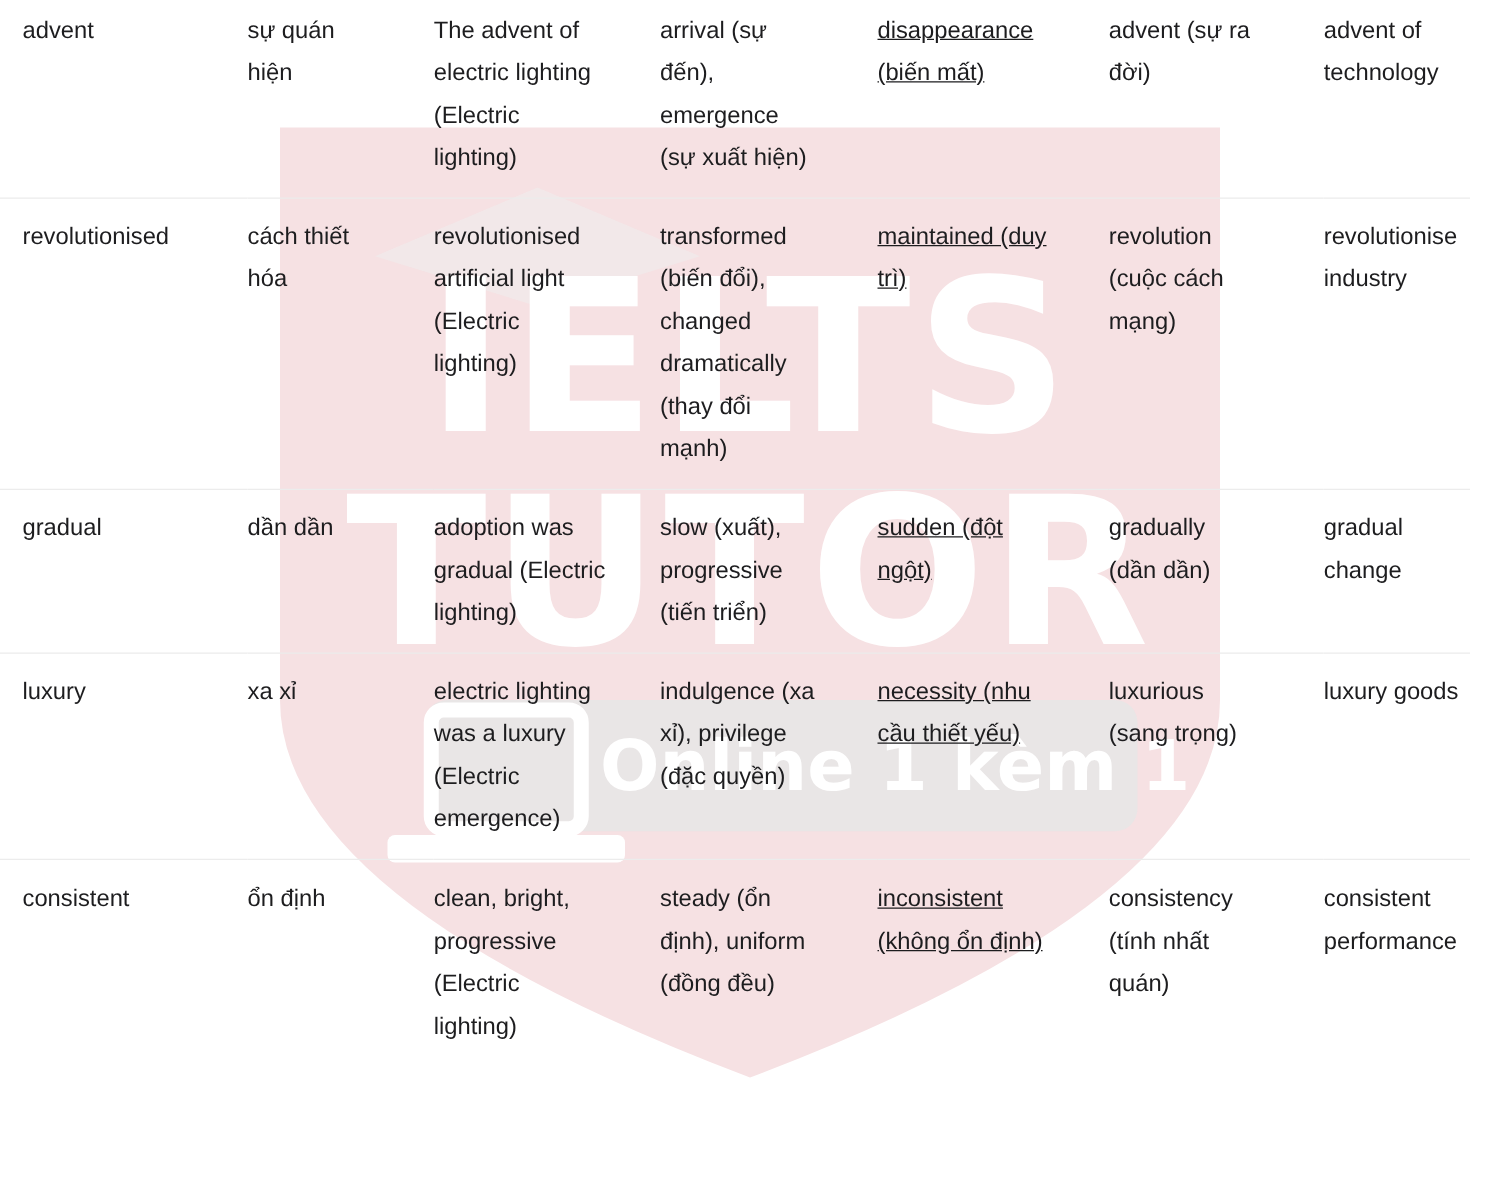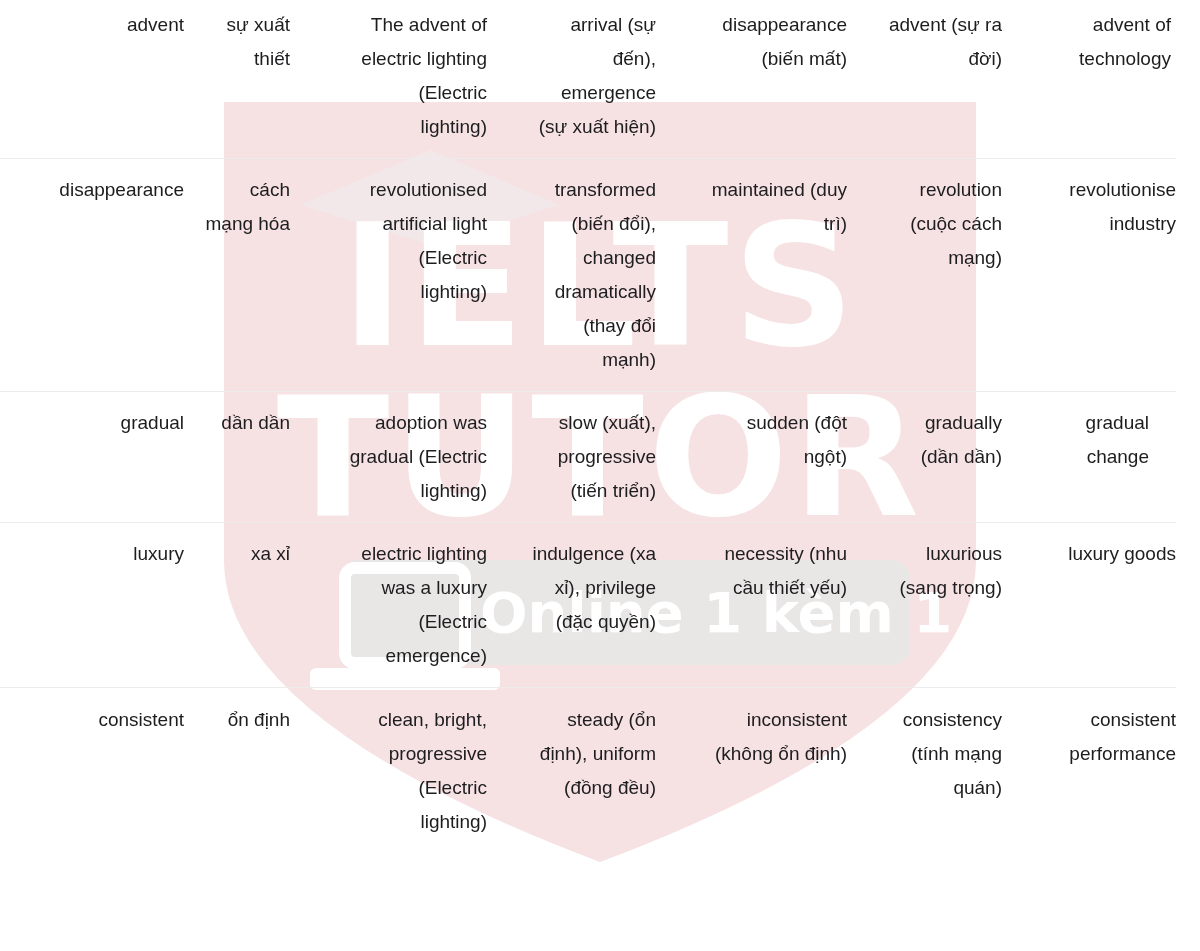--- a/index.html
+++ b/index.html
@@ -44,25 +44,25 @@
     padding-top: 14px;
   }
   .vocab-table tr.r5 td { padding-top: 15px; }
   td.c1 { padding-left: 18px !important; width: 180px; }
   td.c2 { width: 149px; padding-right: 0; }
   td.c3 { width: 181px; }
   td.c4 { width: 174px; margin-left: 40px; }
   td.c5 { width: 185px; }
   td.c6 { width: 172px; }
   td.c7 { width: 117px; }
-  .cell-inner { padding-right: 14px; text-align: right; }
+  .cell-inner { padding-right: 14px; }
   .c2 .cell-inner { max-width: 92px; }
   .c3 .cell-inner { max-width: 140px; }
   .c4 .cell-inner { max-width: 128px; }
-  .c5 .cell-inner { max-width: 145px; }
+  .c5 .cell-inner { max-width: 145px; text-decoration: underline; }
   .c6 .cell-inner { max-width: 115px; }
   .c7 .cell-inner { padding-right: 0; white-space: nowrap; }
 </style>
 </head>
 <body>
 
 <svg class="watermark" viewBox="0 0 1200 951" xmlns="http://www.w3.org/2000/svg">
   <path d="M224 102 L976 102 L976 560 Q976 720 600 862 Q224 720 224 560 Z" fill="#f6e1e3"></path>
 
   <path d="M300 205 L430 150 L560 205 L430 245 Z" fill="#eeeeee" opacity="0.55"></path>
@@ -77,44 +77,44 @@
   <text x="480" y="632" font-family="DejaVu Sans, sans-serif" font-weight="bold" font-size="56" fill="#ffffff">Online  1 kèm 1</text>
 </svg>
 
 <table class="vocab-table">
   <tbody>
     <tr class="r1">
       <td class="c1">
           <div class="cell-inner">advent</div>
         </td>
       <td class="c2">
-          <div class="cell-inner">sự xuất thiết</div>
+          <div class="cell-inner">sự quán hiện</div>
         </td>
       <td class="c3">
           <div class="cell-inner">The advent of electric lighting (Electric lighting)</div>
         </td>
       <td class="c4">
           <div class="cell-inner">arrival (sự đến), emergence (sự xuất hiện)</div>
         </td>
       <td class="c5">
           <div class="cell-inner">disappearance (biến mất)</div>
         </td>
       <td class="c6">
           <div class="cell-inner">advent (sự ra đời)</div>
         </td>
       <td class="c7">
           <div class="cell-inner" style="white-space:normal;max-width:112px">advent of technology</div>
         </td>
     </tr>
     <tr class="r2">
       <td class="c1">
-          <div class="cell-inner">disappearance</div>
-        </td>
-      <td class="c2">
-          <div class="cell-inner">cách mạng hóa</div>
+          <div class="cell-inner">revolutionised</div>
+        </td>
+      <td class="c2">
+          <div class="cell-inner">cách thiết hóa</div>
         </td>
       <td class="c3">
           <div class="cell-inner">revolutionised artificial light (Electric lighting)</div>
         </td>
       <td class="c4">
           <div class="cell-inner">transformed (biến đổi), changed dramatically (thay đổi mạnh)</div>
         </td>
       <td class="c5">
           <div class="cell-inner">maintained (duy trì)</div>
         </td>
@@ -181,20 +181,20 @@
       <td class="c3">
           <div class="cell-inner">clean, bright, progressive (Electric lighting)</div>
         </td>
       <td class="c4">
           <div class="cell-inner">steady (ổn định), uniform (đồng đều)</div>
         </td>
       <td class="c5">
           <div class="cell-inner">inconsistent (không ổn định)</div>
         </td>
       <td class="c6">
-          <div class="cell-inner">consistency (tính mạng quán)</div>
+          <div class="cell-inner">consistency (tính nhất quán)</div>
         </td>
       <td class="c7">
           <div class="cell-inner" style="white-space:normal;max-width:117px">consistent performance</div>
         </td>
     </tr>
   </tbody>
 </table>
 
 </body></html>

